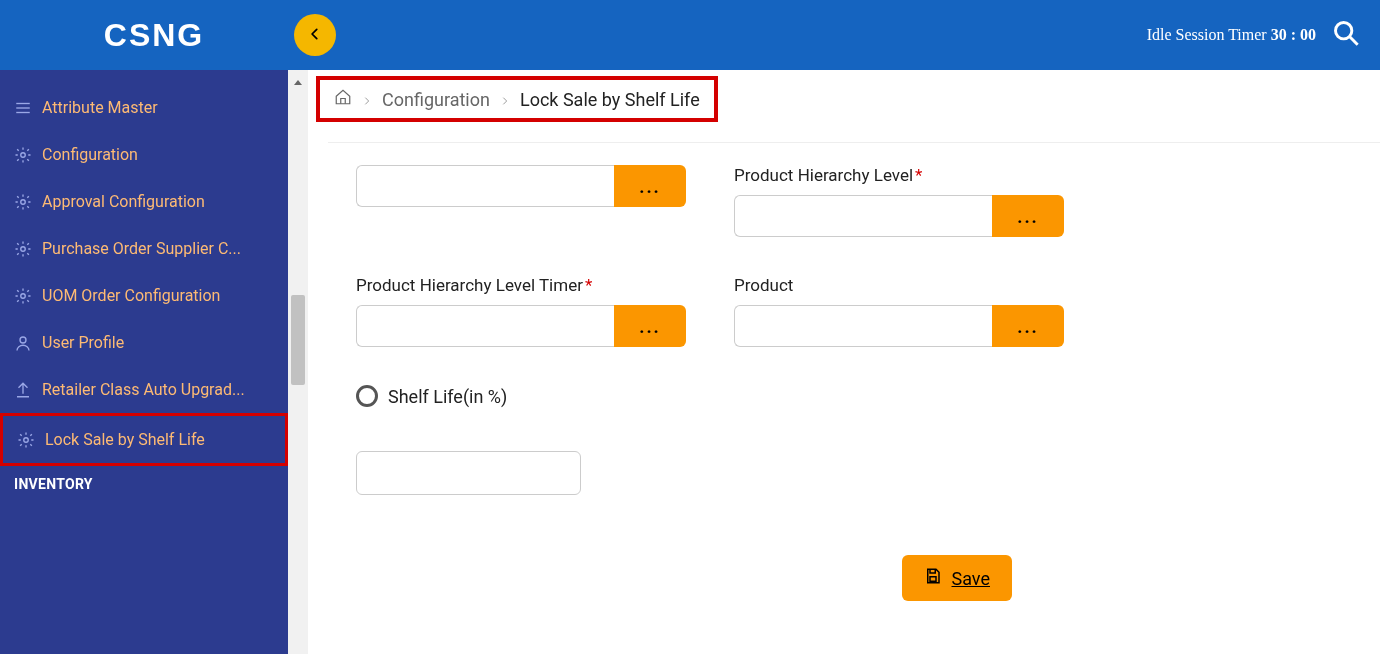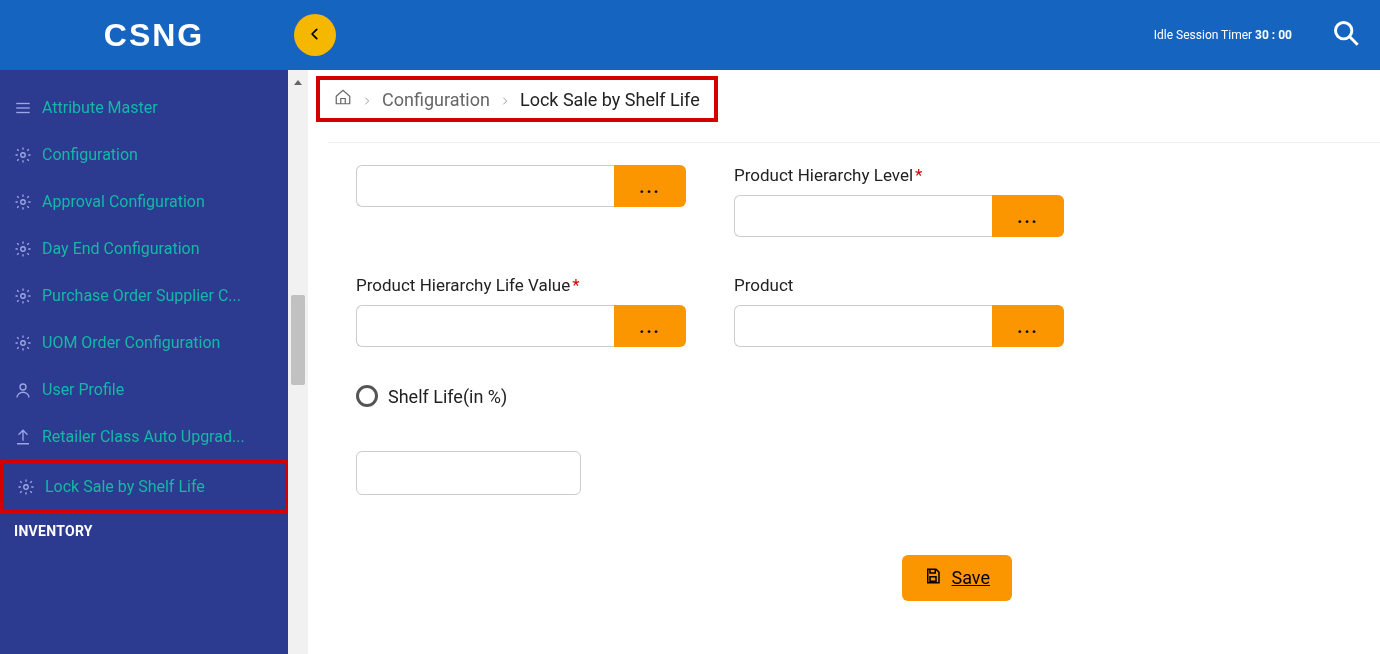--- a/index.html
+++ b/index.html
@@ -34,40 +34,40 @@
     border-radius: 50%;
     background: #f5b700;
     display: flex;
     align-items: center;
     justify-content: center;
     margin-left: 6px;
     cursor: pointer;
   }
   .back-btn svg { width: 14px; height: 14px; }
   .header-spacer { flex: 1; }
-  .idle-timer { font-size: 12px; margin-right: 40px; }
+  .idle-timer { font-size: 16px; margin-right: 16px; font-family: Liberation Serif, serif; }
   .idle-timer .time { font-weight: 700; }
   .search-icon { cursor: pointer; }
   .search-icon svg { width: 28px; height: 28px; stroke: #fff; fill: none; stroke-width: 2.5; }
 
   .body { flex: 1; display: flex; overflow: hidden; }
   .sidebar {
     width: 288px;
     background: #2c3b8f;
     color: #b9c2f0;
     overflow-y: auto;
     padding-top: 14px;
   }
   .side-item {
     display: flex;
     align-items: center;
     gap: 10px;
     padding: 14px 14px;
     font-size: 16px;
-    color: #14b8a6;
+    color: #fdba74;
     cursor: pointer;
     white-space: nowrap;
     overflow: hidden;
     text-overflow: ellipsis;
   }
   .side-item .icon { width: 18px; height: 18px; flex-shrink: 0; }
   .side-item .icon svg { width: 18px; height: 18px; stroke: #9aa7e6; fill: none; stroke-width: 1.8; }
   .side-item.selected {
     border: 3px solid #d40000;
     background: #2c3b8f;
@@ -196,21 +196,21 @@
     font-size: 15px;
     outline: none;
   }
 
   .footer-row { display: flex; justify-content: flex-end; padding: 0 340px 0 0; margin-top: 60px; }
   .save-btn {
     background: #fb9600;
     border-radius: 6px;
     padding: 12px 22px;
     display: flex;
-    align-items: flex-start;
+    align-items: center;
     gap: 10px;
     font-size: 18px;
     color: #000;
     cursor: pointer;
     text-decoration: underline;
   }
   .save-btn svg { width: 18px; height: 18px; stroke: #000; fill: none; stroke-width: 2; }
 </style>
 </head>
 <body>
@@ -258,27 +258,20 @@
               <path d="M12 2v3M12 19v3M4.2 4.2l2.1 2.1M17.7 17.7l2.1 2.1M2 12h3M19 12h3M4.2 19.8l2.1-2.1M17.7 6.3l2.1-2.1"></path>
             </svg></span>
         <span>Configuration</span>
       </div>
       <div class="side-item">
         <span class="icon"><svg viewBox="0 0 24 24">
               <circle cx="12" cy="12" r="3"></circle>
               <path d="M12 2v3M12 19v3M4.2 4.2l2.1 2.1M17.7 17.7l2.1 2.1M2 12h3M19 12h3M4.2 19.8l2.1-2.1M17.7 6.3l2.1-2.1"></path>
             </svg></span>
         <span>Approval Configuration</span>
-      </div>
-      <div class="side-item">
-        <span class="icon"><svg viewBox="0 0 24 24">
-              <circle cx="12" cy="12" r="3"></circle>
-              <path d="M12 2v3M12 19v3M4.2 4.2l2.1 2.1M17.7 17.7l2.1 2.1M2 12h3M19 12h3M4.2 19.8l2.1-2.1M17.7 6.3l2.1-2.1"></path>
-            </svg></span>
-        <span>Day End Configuration</span>
       </div>
       <div class="side-item">
         <span class="icon"><svg viewBox="0 0 24 24">
               <circle cx="12" cy="12" r="3"></circle>
               <path d="M12 2v3M12 19v3M4.2 4.2l2.1 2.1M17.7 17.7l2.1 2.1M2 12h3M19 12h3M4.2 19.8l2.1-2.1M17.7 6.3l2.1-2.1"></path>
             </svg></span>
         <span>Purchase Order Supplier C...</span>
       </div>
       <div class="side-item">
         <span class="icon"><svg viewBox="0 0 24 24">
@@ -350,21 +343,21 @@
             <div class="input-combo">
               <input type="text" style="">
               <div class="lookup-btn">...</div>
             </div>
           </div>
         </div>
 
         <div class="form-row">
           <div class="field">
             <label class="field-label">
-              <span>Product Hierarchy Life Value</span><span class="req">*</span>
+              <span>Product Hierarchy Level Timer</span><span class="req">*</span>
             </label>
             <div class="input-combo">
               <input type="text" style="">
               <div class="lookup-btn">...</div>
             </div>
           </div>
           <div class="field">
             <label class="field-label">
               <span>Product</span>
             </label>

